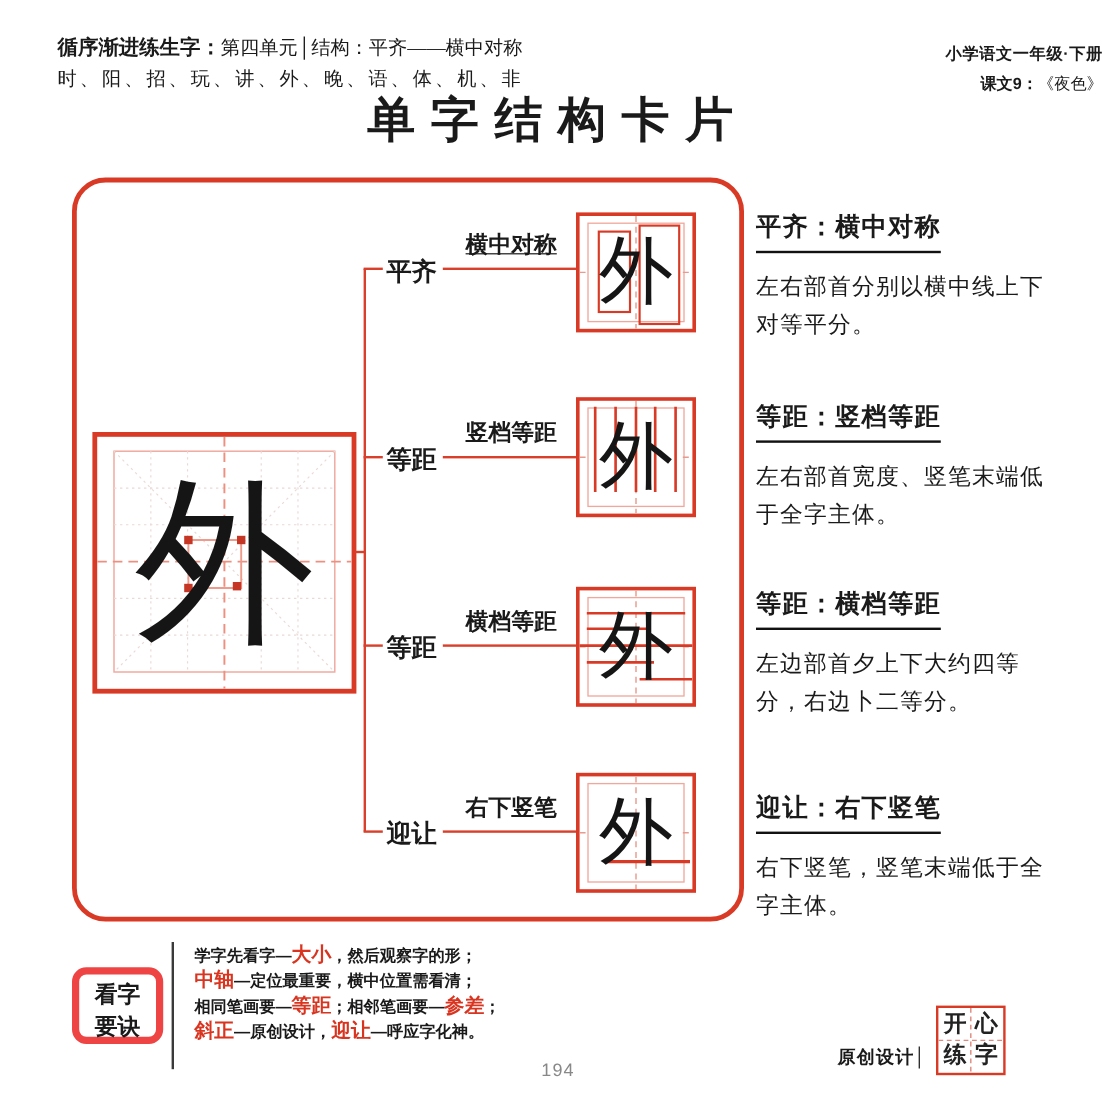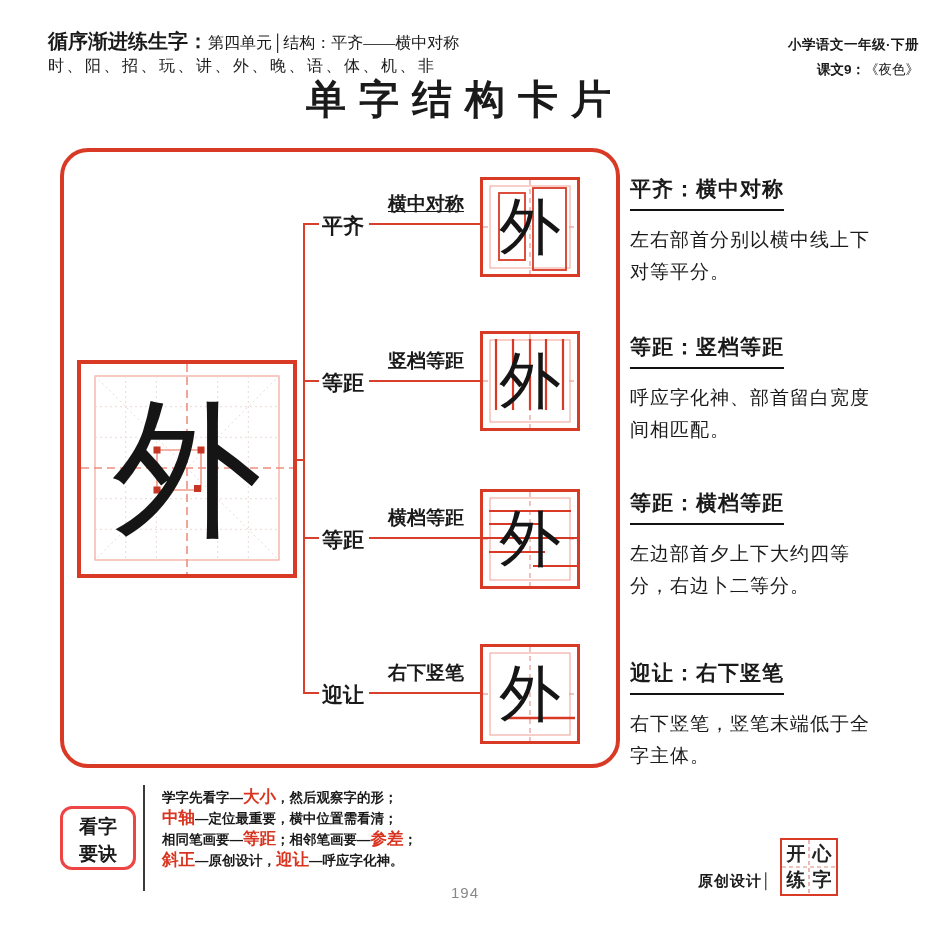--- a/index.html
+++ b/index.html
@@ -6,21 +6,21 @@
   html,body { background:#ffffff; }
   .page {
     position:relative; width:930px; height:930px; background:#ffffff;
     font-family:"Liberation Sans", sans-serif; color:#1a1a1a; overflow:hidden;
   }
   .kai { font-family:"Liberation Serif", serif; }
   .abs { position:absolute; }
 
   
   .hdr-line1 { left:48px; top:28px; font-size:16px; white-space:nowrap; }
-  .hdr-line1 .series { font-weight:800; font-size:20px;font-family:Liberation Serif, serif; }
+  .hdr-line1 .series { font-weight:800; font-size:17px;font-family:Liberation Serif, serif; }
   .hdr-line1 .kai { font-size:16px; }
   .hdr-line2 { left:48px; top:56px; font-size:16px; letter-spacing:2.5px; white-space:nowrap; }
   .hdr-right { right:11px; top:36px; text-align:right; }
   .hdr-right .grade { font-size:13.5px; font-weight:700; letter-spacing:0.5px; }
   .hdr-right .lesson { font-size:13.5px; margin-top:7px; }
   .hdr-right .lesson .lbl { font-weight:800; }
   .page-title { left:0; top:72px; width:100%; text-align:center;
     font-family:"Liberation Serif", serif; font-size:40px; font-weight:800; letter-spacing:13px; }
 
   
@@ -44,21 +44,21 @@
   .smallbox svg { position:absolute; left:0; top:0; }
 
   
   .section { left:630px; width:292px; }
   .sec-heading { display:inline-block; font-size:21px; font-weight:800;
     padding-bottom:6px; border-bottom:2.5px solid #111; letter-spacing:1px; white-space:nowrap; }
   .sec-body { margin-top:13px; width:254px; font-family:"Liberation Serif", serif;
     font-size:19px; line-height:32px; letter-spacing:1px; }
 
   
-  .tips-box { left:60px; top:806px; width:76px; height:64px; border:3px solid #ef4444;
+  .tips-box { left:60px; top:806px; width:76px; height:64px; border:6px solid #ef4444;
     border-radius:12px; text-align:center; padding-top:4px; }
   .tips-box div { font-size:19px; font-weight:800; line-height:27px; }
   .foot-divider { left:143px; top:785px; width:2px; height:106px; background:#3a3a3a; }
   .mnemonic { left:162px; top:786px; width:330px; }
   .mnemonic .mline { height:21px; line-height:21px; font-size:13.5px; font-weight:600; white-space:nowrap; }
   .mnemonic .red-word { color:#d9341f; font-size:16.5px; font-weight:800;margin-top:12px; }
   .page-num { left:0; top:884px; width:100%; text-align:center; font-size:15px; color:#888; letter-spacing:1px; }
   .credit { left:698px; top:872px; font-size:15px; font-weight:600; letter-spacing:1px; }
   .seal { left:780px; top:838px; width:58px; height:58px; border:2px solid #d93a26; background:#fff; }
   .seal span { position:absolute; width:26px; height:26px; text-align:center; line-height:26px;
@@ -202,21 +202,21 @@
     </svg>
     <div class="glyph">外</div>
   </div>
 
   <div class="abs section" style="top:175px;">
     <div class="sec-heading">平齐：横中对称</div>
     <div class="sec-body kai">左右部首分别以横中线上下对等平分。</div>
   </div>
   <div class="abs section" style="top:333px;">
     <div class="sec-heading">等距：竖档等距</div>
-    <div class="sec-body kai">呼应字化神、部首留白宽度间相匹配。</div>
+    <div class="sec-body kai">左右部首宽度、竖笔末端低于全字主体。</div>
   </div>
   <div class="abs section" style="top:489px;">
     <div class="sec-heading">等距：横档等距</div>
     <div class="sec-body kai">左边部首夕上下大约四等分，右边卜二等分。</div>
   </div>
   <div class="abs section" style="top:659px;">
     <div class="sec-heading">迎让：右下竖笔</div>
     <div class="sec-body kai">右下竖笔，竖笔末端低于全字主体。</div>
   </div>
 

